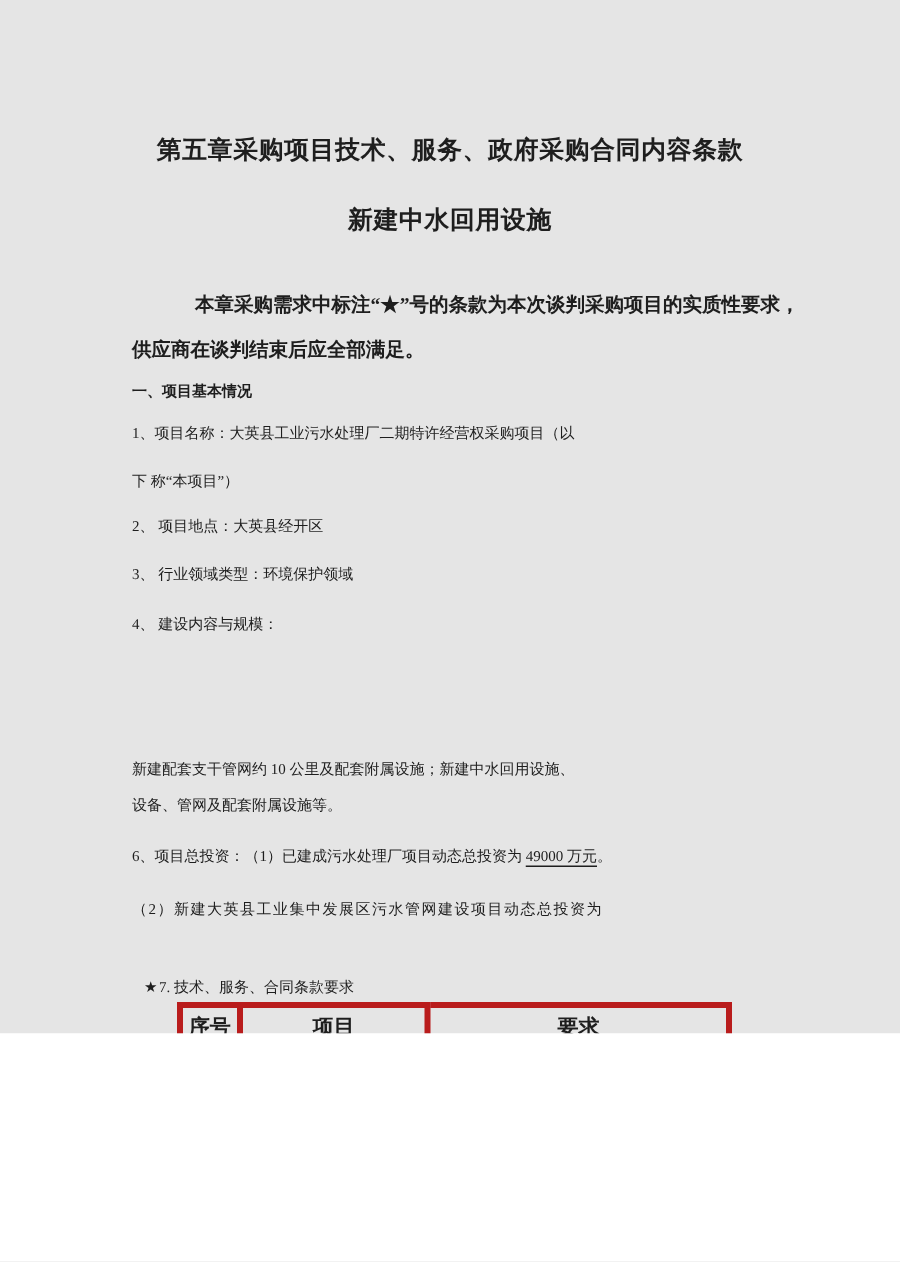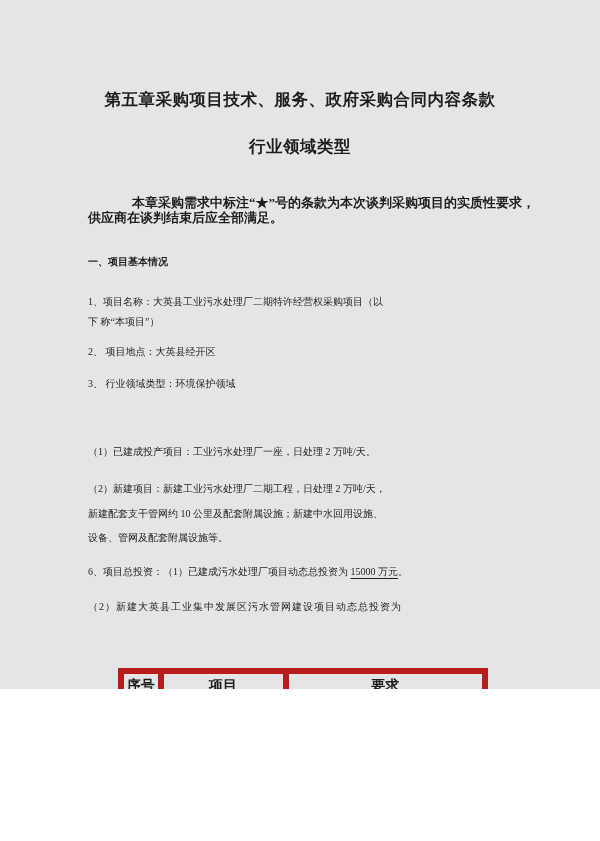--- a/index.html
+++ b/index.html
@@ -22,82 +22,84 @@
     white-space: nowrap;
   }
   .b { font-weight: bold; }
   .center { text-align: center; }
   .title {
     font-size: 16.5px;
     line-height: 22px;
     letter-spacing: 0.5px;
   }
   .intro { font-size: 13px; }
-  .indent2 { left: 111px; text-align: right; }
+  .indent2 { left: 130px; }
   .spread { letter-spacing: 1px; }
   .u {
     text-decoration: underline;
     text-underline-offset: 3px;
   }
   .star-line { left: 96px; }
   .star { display: inline-block; margin-right: 1px; }
   table.clause {
     position: absolute;
     left: 118px;
     top: 668px;
     width: 370px;
     border-collapse: collapse;
     font-size: 14px;
     color: #1e1e1e;
   }
   table.clause td, table.clause th {
-    border: 6px solid #b91c1c;
+    border: 4px solid #b91c1c;
     text-align: center;
     vertical-align: middle;
     font-weight: normal;
   }
   table.clause th { font-weight: bold; height: 30px; }
   table.clause td { height: 39px; }
   .col-no { width: 40px; }
   .col-item { width: 127px; }
   .col-req { width: 203px; }
 </style>
 </head>
 <body>
 
 <div class="page">
 
   <div class="line title b center" style="top:89px">第五章采购项目技术、服务、政府采购合同内容条款</div>
-  <div class="line title b center" style="top:136px">行业领域类型</div>
+  <div class="line title b center" style="top:136px">新建中水回用设施</div>
 
   <div class="line intro b indent2" style="top:191px">本章采购需求中标注“★”号的条款为本次谈判采购项目的实质性要求，</div>
-  <div class="line intro b" style="top:206px">供应商在谈判结束后应全部满足。</div>
+  <div class="line intro b" style="top:221px">供应商在谈判结束后应全部满足。</div>
 
   <div class="line b" style="top:250px">一、项目基本情况</div>
 
-  <div class="line" style="top:290px">1、项目名称：大英县工业污水处理厂二期特许经营权采购项目（以</div>
+  <div class="line" style="top:278px">1、项目名称：大英县工业污水处理厂二期特许经营权采购项目（以</div>
   <div class="line" style="top:310px">下 称“本项目”）</div>
 
   <div class="line" style="top:340px">2、 项目地点：大英县经开区</div>
 
   <div class="line" style="top:372px">3、 行业领域类型：环境保护领域</div>
 
+  <div class="line" style="top:405px">4、 建设内容与规模：</div>
 
-  <div class="line" style="top:440px">（1）已建成投产项目：工业污水处理厂一座，日处理 2 万吨/天。</div>
 
-  <div class="line" style="top:477px">（2）新建项目：新建工业污水处理厂二期工程，日处理 2 万吨/天，</div>
   <div class="line" style="top:502px">新建配套支干管网约 10 公里及配套附属设施；新建中水回用设施、</div>
   <div class="line" style="top:526px">设备、管网及配套附属设施等。</div>
 
   <div class="line" style="top:560px">
-    <span>6、项目总投资：（1）已建成污水处理厂项目动态总投资为 </span><span class="u">15000 万元</span><span>。</span>
+    <span>6、项目总投资：（1）已建成污水处理厂项目动态总投资为 </span><span class="u">49000 万元</span><span>。</span>
   </div>
 
   <div class="line spread" style="top:595px">（2）新建大英县工业集中发展区污水管网建设项目动态总投资为</div>
 
+  <div class="line star-line" style="top:647px">
+    <span class="star">★</span><span>7. 技术、服务、合同条款要求</span>
+  </div>
 
   <table class="clause">
     <thead>
       <tr>
         <th class="col-no">序号</th>
         <th class="col-item">项目</th>
         <th class="col-req">要求</th>
       </tr>
     </thead>
     <tbody>

